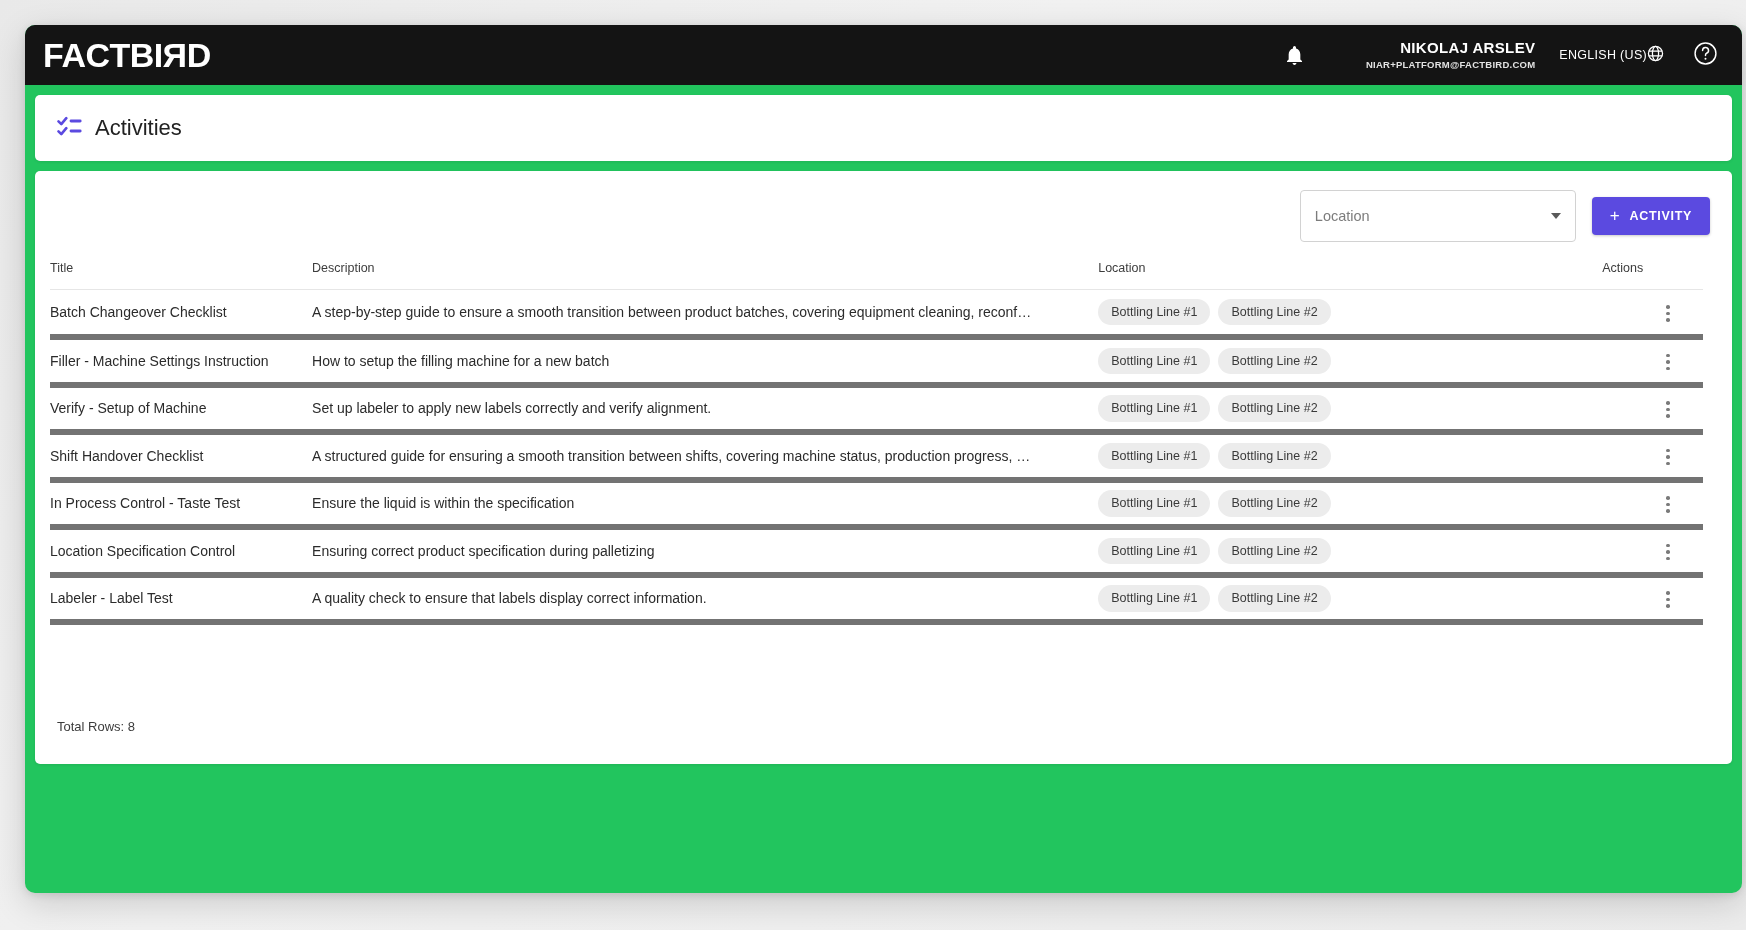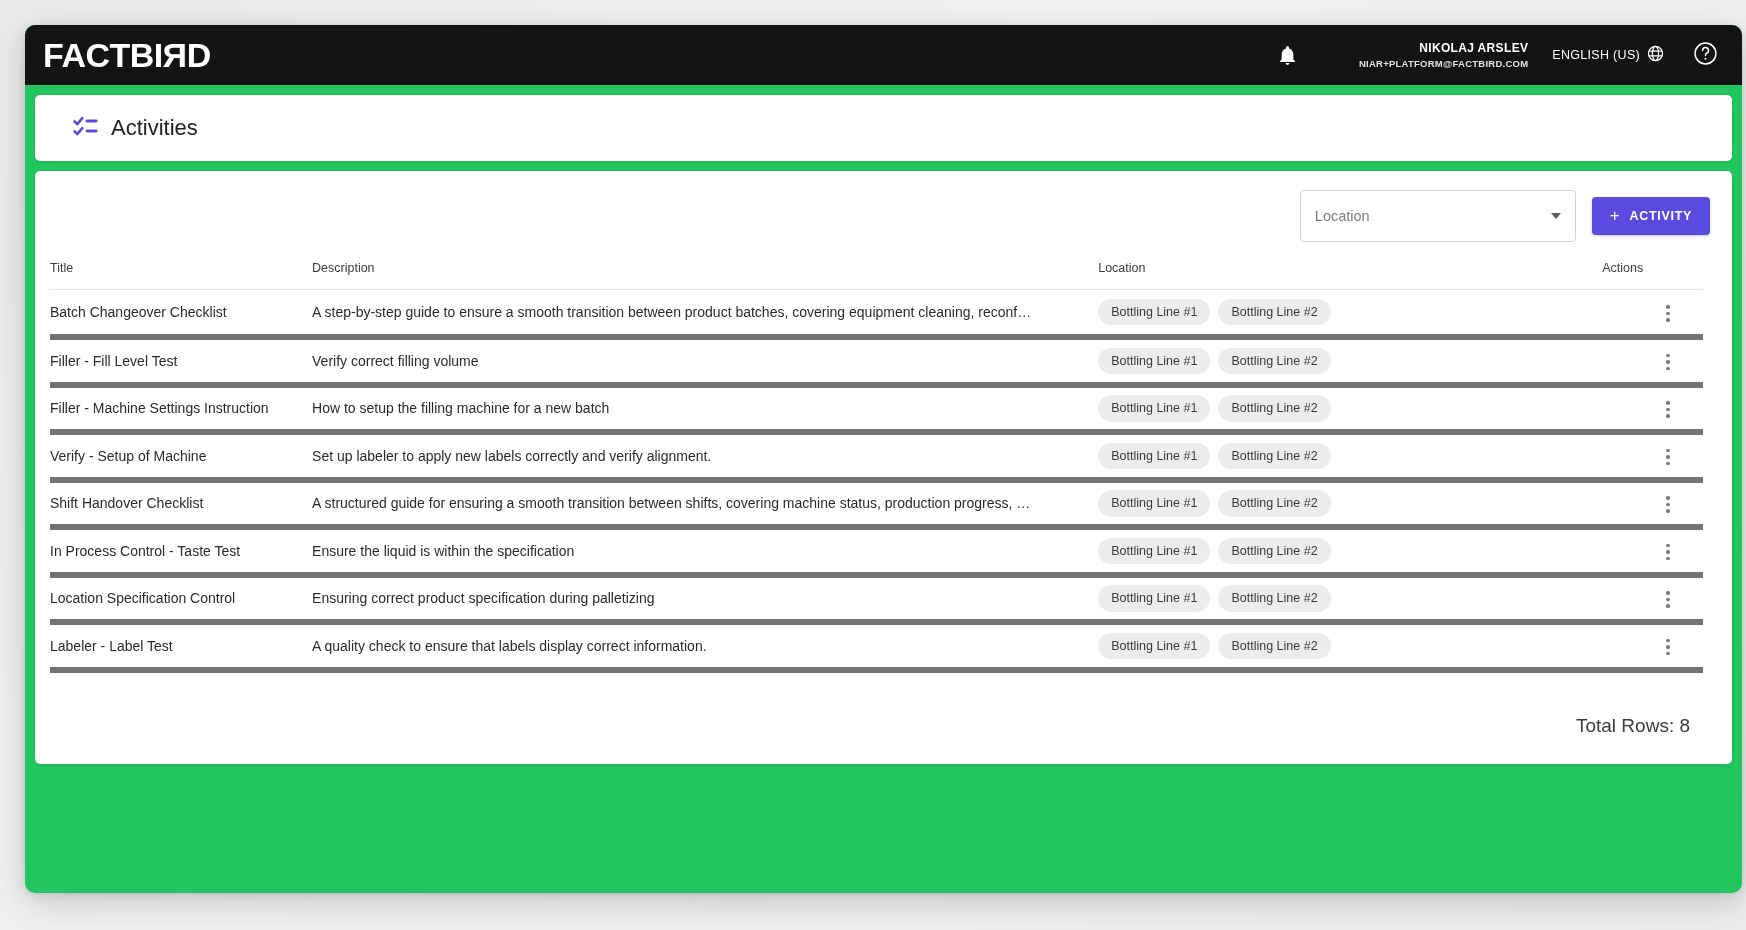--- a/index.html
+++ b/index.html
@@ -73,37 +73,36 @@
   }
   .bell-btn svg { display: block; }
 
   .user-block {
     text-align: right;
     line-height: 1.2;
     margin-right: 24px;
   }
   .user-name {
     color: #ffffff;
-    font-size: 12px;
+    font-size: 15px;
     font-weight: bold;
     letter-spacing: 0.35px;
   }
   .user-email {
     color: #e2e2e2;
     font-size: 9.5px;
     font-weight: bold;
     letter-spacing: 0.25px;
     margin-top: 2px;
     margin-left: 38px;
   }
 
   .lang-btn {
     display: flex;
     align-items: center;
-    gap: 7px;
     color: #ffffff;
     font-size: 12.5px;
     letter-spacing: 0.3px;
     margin-right: 26px;
   }
 
   .help-btn {
     width: 30px; height: 30px;
     display: flex; align-items: center; justify-content: center;
   }
@@ -115,21 +114,21 @@
     overflow: hidden;
   }
 
   
   .page-head-card {
     background: #ffffff;
     border-radius: 5px;
     height: 66px;
     display: flex;
     align-items: center;
-    padding: 0 38px;
+    padding: 0 22px;
     box-shadow: 0 1px 3px rgba(0,0,0,0.09);
     position: relative;
   }
 
   .title-wrap {
     display: flex;
     align-items: center;
     gap: 12px;
   }
   .checklist-icon { display: block; }
@@ -300,22 +299,21 @@
     border-radius: 50%;
     background: #7a7a7a;
   }
 
   .table-footer {
     margin-top: auto;
     padding: 0 42px 0 22px;
     height: 56px;
     display: flex;
     align-items: center;
-    justify-content: flex-end;
-    font-size: 19px;
+    font-size: 13px;
     color: #3c3c3c;
   }
 </style>
 </head>
 <body>
 
 <div class="window">
 
   <div class="topbar">
 
@@ -424,39 +422,20 @@
                 </div>
               </td>
               <td class="col-actions"><span class="kebab">
                   <i></i>
                   <i></i>
                   <i></i>
                 </span></td>
             </tr>
             <tr>
               <td class="col-title">
-                <div class="cell-title">Filler - Fill Level Test</div>
-              </td>
-              <td class="col-desc">
-                <div class="cell-desc">Verify correct filling volume</div>
-              </td>
-              <td class="col-loc">
-                <div class="chips">
-                  <span class="chip">Bottling Line #1</span>
-                  <span class="chip">Bottling Line #2</span>
-                </div>
-              </td>
-              <td class="col-actions"><span class="kebab">
-                  <i></i>
-                  <i></i>
-                  <i></i>
-                </span></td>
-            </tr>
-            <tr>
-              <td class="col-title">
                 <div class="cell-title">Filler - Machine Settings Instruction</div>
               </td>
               <td class="col-desc">
                 <div class="cell-desc">How to setup the filling machine for a new batch</div>
               </td>
               <td class="col-loc">
                 <div class="chips">
                   <span class="chip">Bottling Line #1</span>
                   <span class="chip">Bottling Line #2</span>
                 </div>

